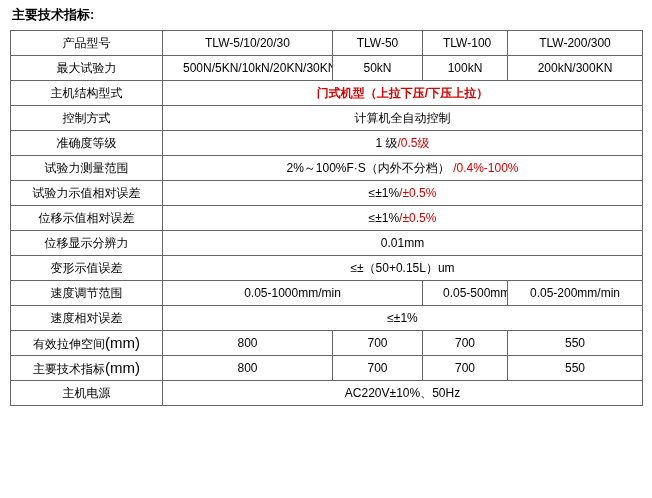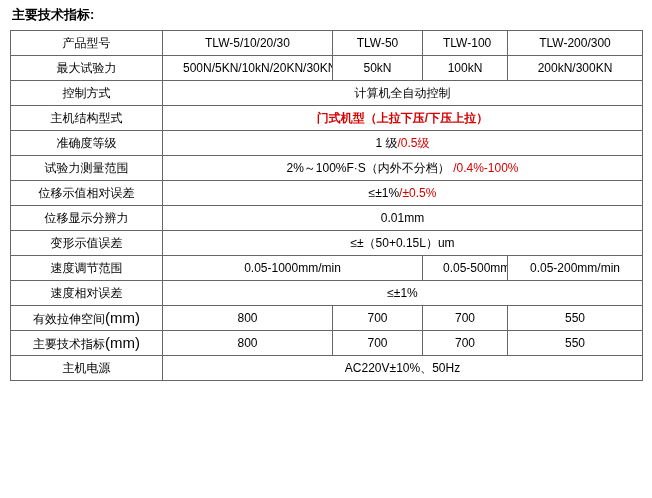--- a/index.html
+++ b/index.html
@@ -92,34 +92,38 @@
           <td>TLW-200/300</td>
         </tr>
         <tr>
           <td class="label"><span>最大试验力</span></td>
           <td>500N/5KN/10kN/20KN/30KN</td>
           <td>50kN</td>
           <td>100kN</td>
           <td>200kN/300KN</td>
         </tr>
         <tr>
+          <td class="label"><span>主机结构型式</span></td>
+          <td colspan="4" class="red bold">门式机型（上拉下压/下压上拉）</td>
+        </tr>
+        <tr>
           <td class="label"><span>控制方式</span></td>
           <td colspan="4">计算机全自动控制</td>
-        </tr>
-        <tr>
-          <td class="label"><span>主机结构型式</span></td>
-          <td colspan="4" class="red bold">门式机型（上拉下压/下压上拉）</td>
         </tr>
         <tr>
           <td class="label"><span>准确度等级</span></td>
           <td colspan="4"><span>1 级</span><span class="red">/0.5级</span></td>
         </tr>
         <tr>
           <td class="label"><span>试验力测量范围</span></td>
           <td colspan="4"><span>2%～100%F·S（内外不分档）</span><span class="red"> /0.4%-100%</span></td>
+        </tr>
+        <tr>
+          <td class="label"><span>试验力示值相对误差</span></td>
+          <td colspan="4"><span>≤±1%</span><span class="red">/±0.5%</span></td>
         </tr>
         <tr>
           <td class="label"><span>位移示值相对误差</span></td>
           <td colspan="4"><span>≤±1%</span><span class="red">/±0.5%</span></td>
         </tr>
         <tr>
           <td class="label"><span>位移显示分辨力</span></td>
           <td colspan="4">0.01mm</td>
         </tr>
         <tr>

